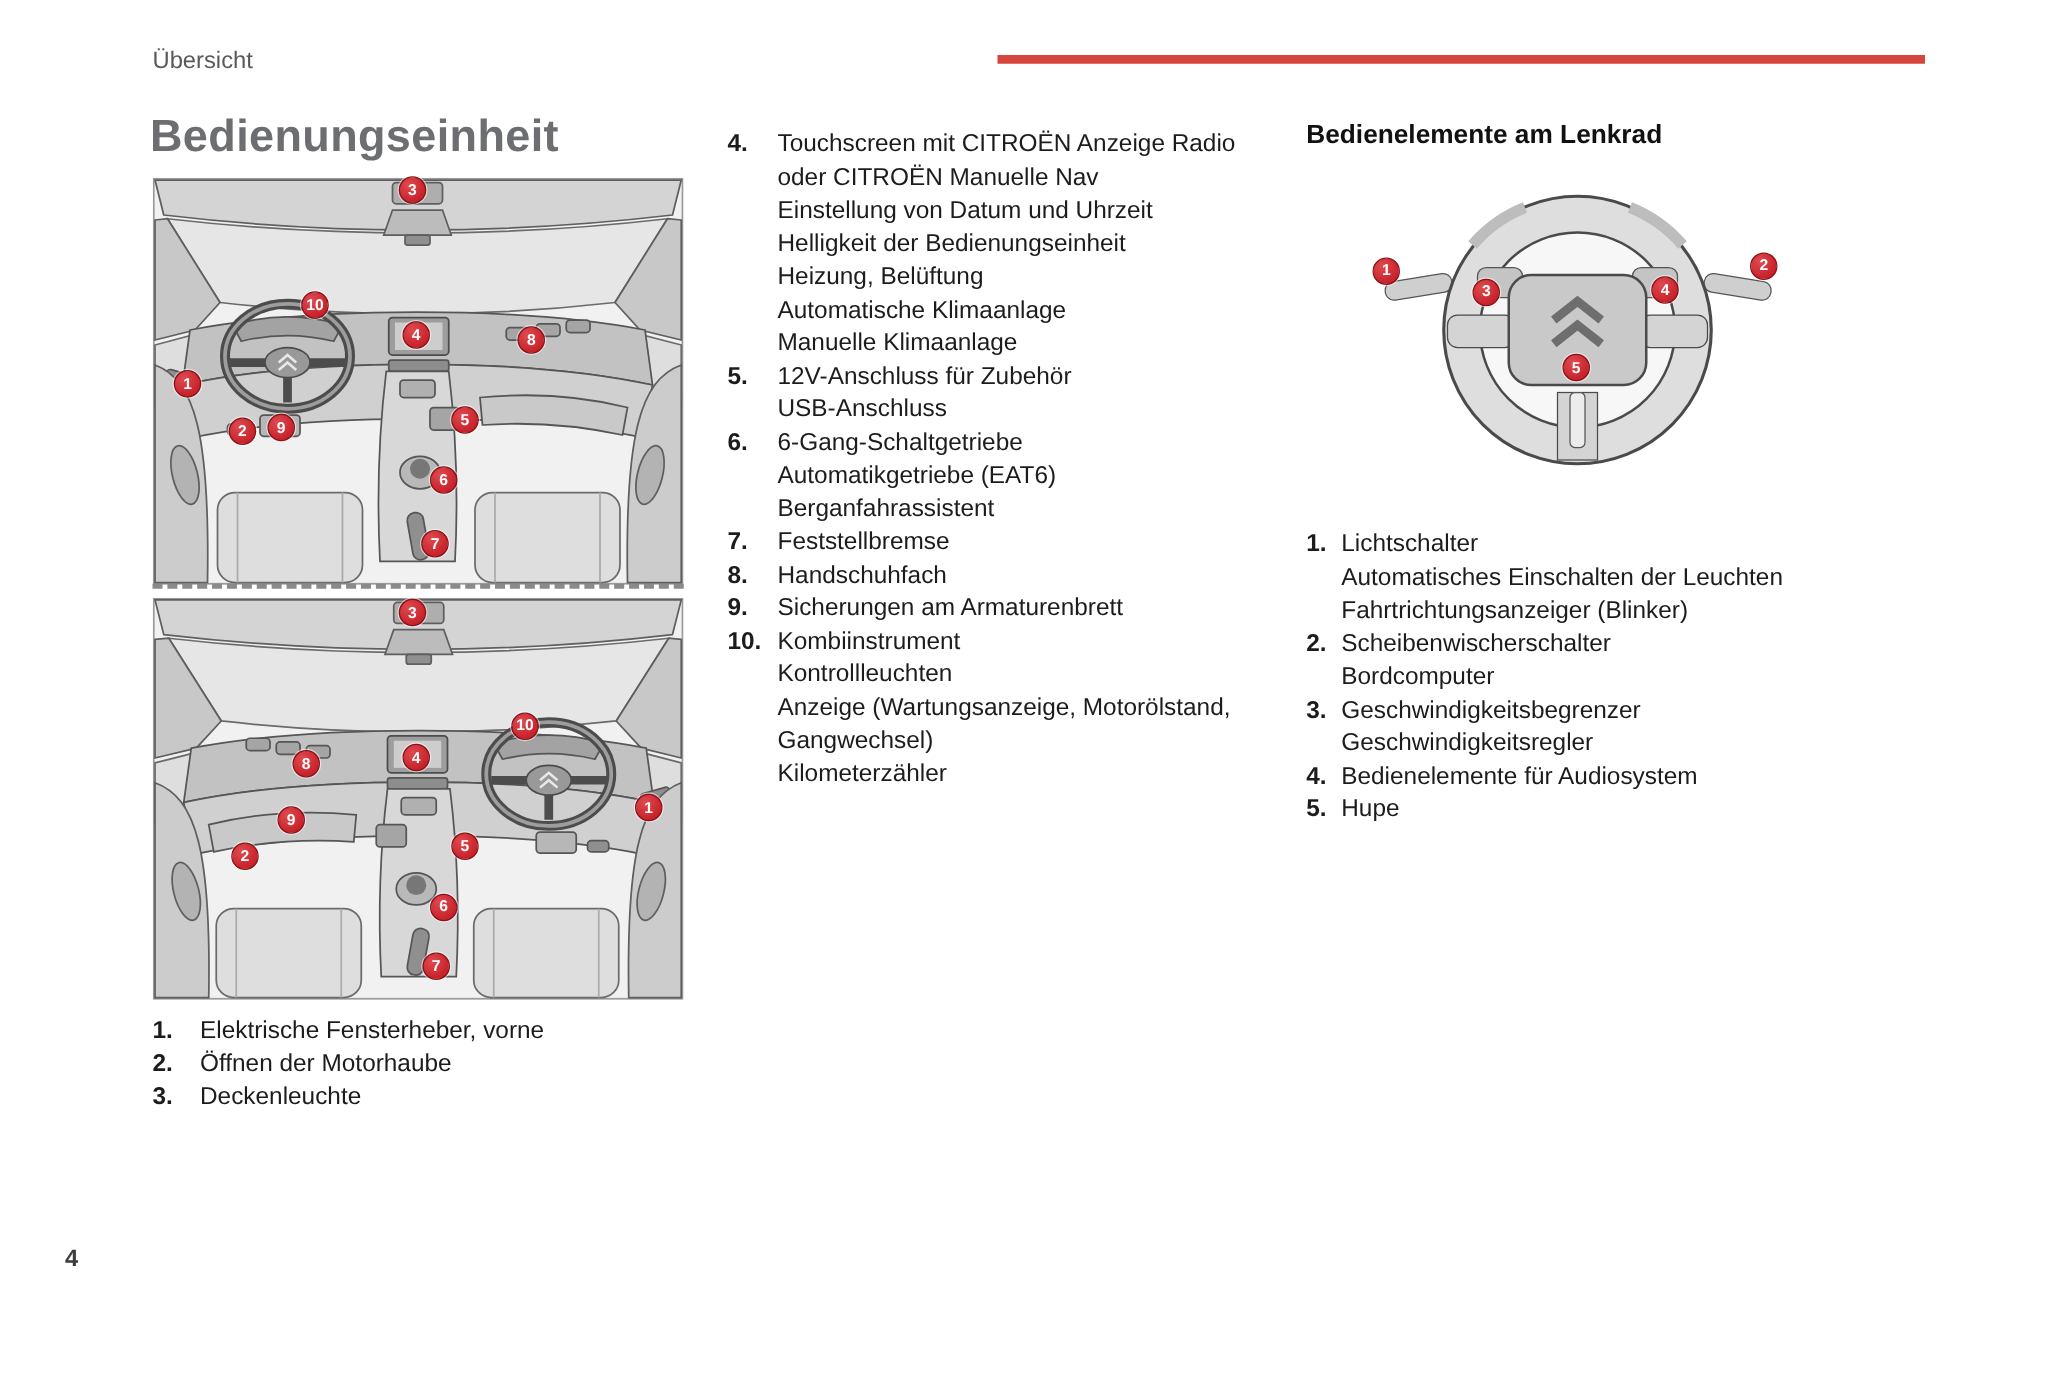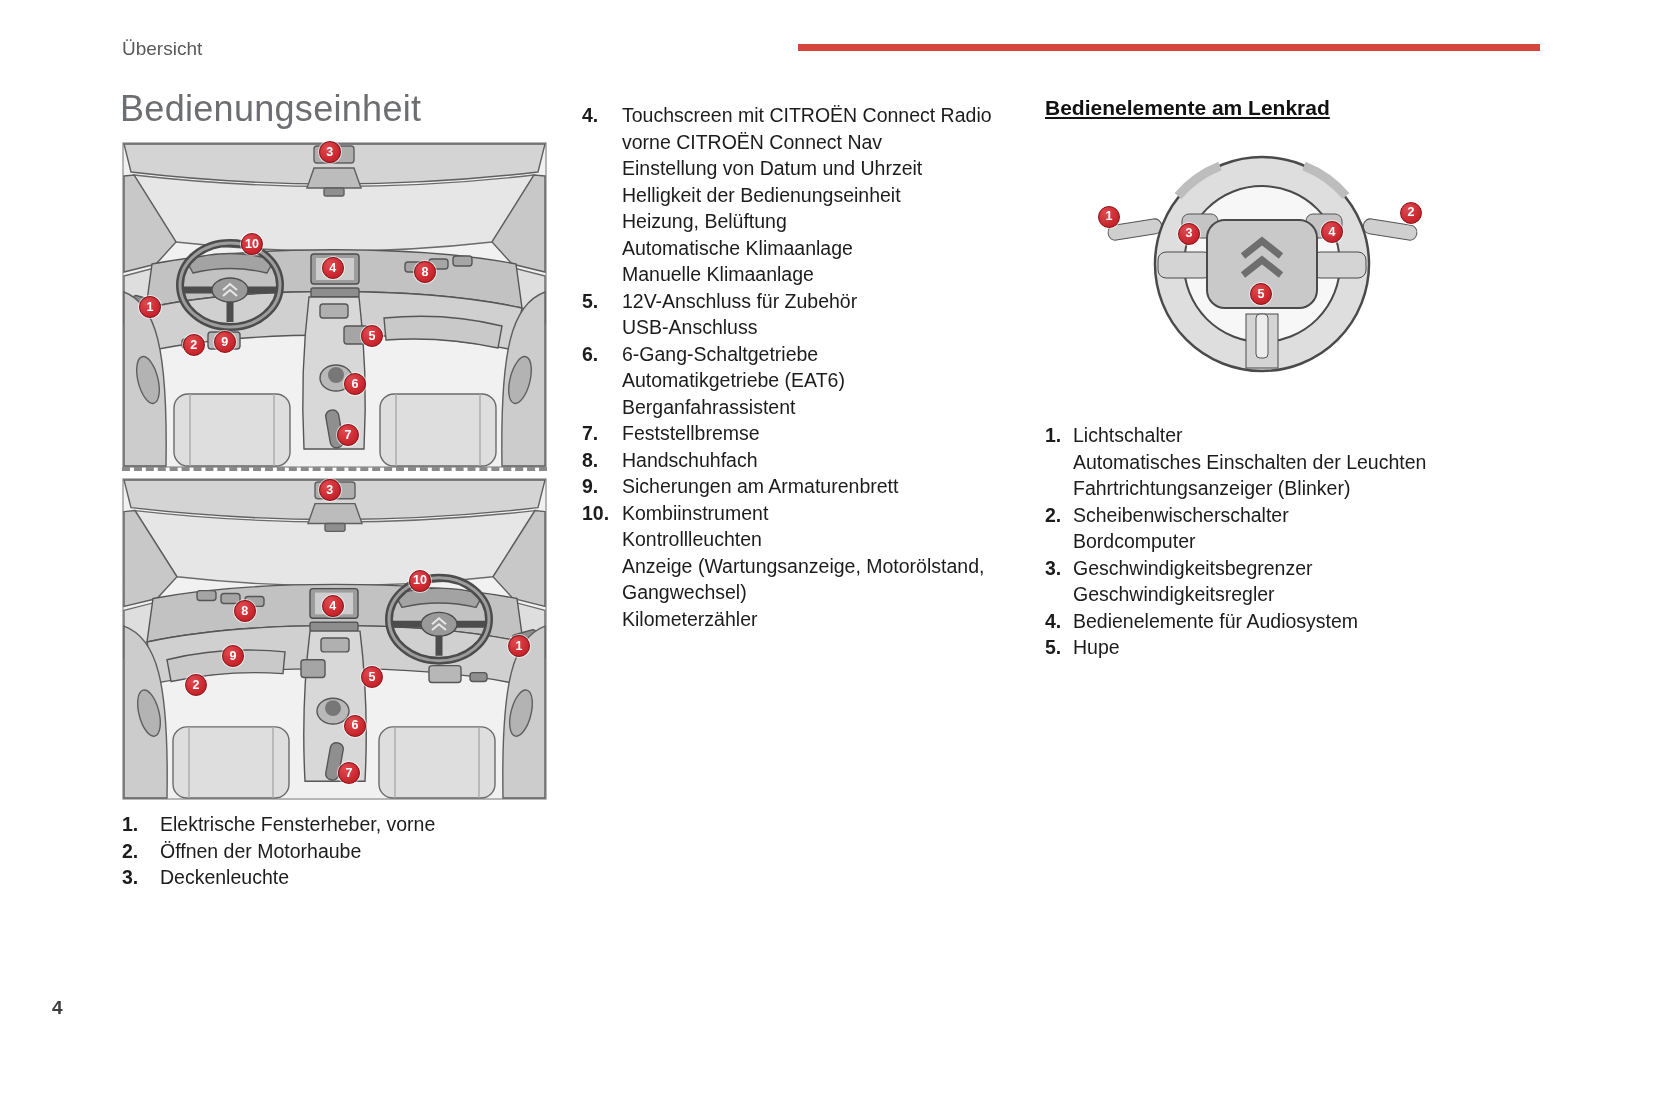--- a/index.html
+++ b/index.html
@@ -10,21 +10,21 @@
   .page{position:relative;width:1623px;height:1102px;}
 
   .header-label{
     position:absolute;left:122px;top:38px;font-size:19px;color:#58595b;
   }
   .red-rule{
     position:absolute;left:798px;top:44px;width:742px;height:7px;
     background:var(--accent,#d6453c);
   }
   .page-title{
-    position:absolute;left:120px;top:88px;margin:0;font-size:36px;font-weight:400;
+    position:absolute;left:120px;top:88px;margin:0;font-size:36px;font-weight:700;
     color:#6d6e71;letter-spacing:.3px;text-align:right;
   }
 
   
   .illus{position:absolute;left:122px;width:425px;}
   .illus svg{position:absolute;inset:0;width:100%;height:100%;}
   .illus-top{top:142px;height:326px;}
   .illus-bottom{top:478px;height:322px;}
   .illus.mirror svg.art{transform:scaleX(-1);}
   .dashed-sep{
@@ -51,21 +51,21 @@
   .list-steer{left:1045px;top:422px;width:500px;}
   .li-row{display:flex;align-items:flex-start;}
   .li-num{flex:none;font-weight:bold;}
   .list-front .li-num{width:38px;}
   .list-mid .li-num{width:40px;}
   .list-steer .li-num{width:28px;}
   .li-body{flex:1;}
   .li-body div{white-space:nowrap;}
 
   .steer-heading{
-    position:absolute;left:1045px;top:96px;margin:0;font-size:21px;font-weight:bold;color:#111;text-decoration:underline;
+    position:absolute;left:1045px;top:96px;margin:0;font-size:21px;font-weight:bold;color:#111;
   }
   .page-number{
     position:absolute;left:52px;top:997px;font-size:19px;font-weight:bold;color:#3c3c3c;
   }
 </style>
 </head>
 <body>
 
 <svg width="0" height="0" style="position:absolute" aria-hidden="true">
   <defs>
@@ -215,22 +215,22 @@
         <div class="li-body">
           <div>Deckenleuchte</div>
         </div>
       </div>
     </div>
 
   <div class="nlist list-mid">
       <div class="li-row">
         <span class="li-num">4.</span>
         <div class="li-body">
-          <div>Touchscreen mit CITROËN Connect Radio</div>
-          <div>vorne CITROËN Connect Nav</div>
+          <div>Touchscreen mit CITROËN Anzeige Radio</div>
+          <div>oder CITROËN Manuelle Nav</div>
           <div>Einstellung von Datum und Uhrzeit</div>
           <div>Helligkeit der Bedienungseinheit</div>
           <div>Heizung, Belüftung</div>
           <div>Automatische Klimaanlage</div>
           <div>Manuelle Klimaanlage</div>
         </div>
       </div>
       <div class="li-row">
         <span class="li-num">5.</span>
         <div class="li-body">

